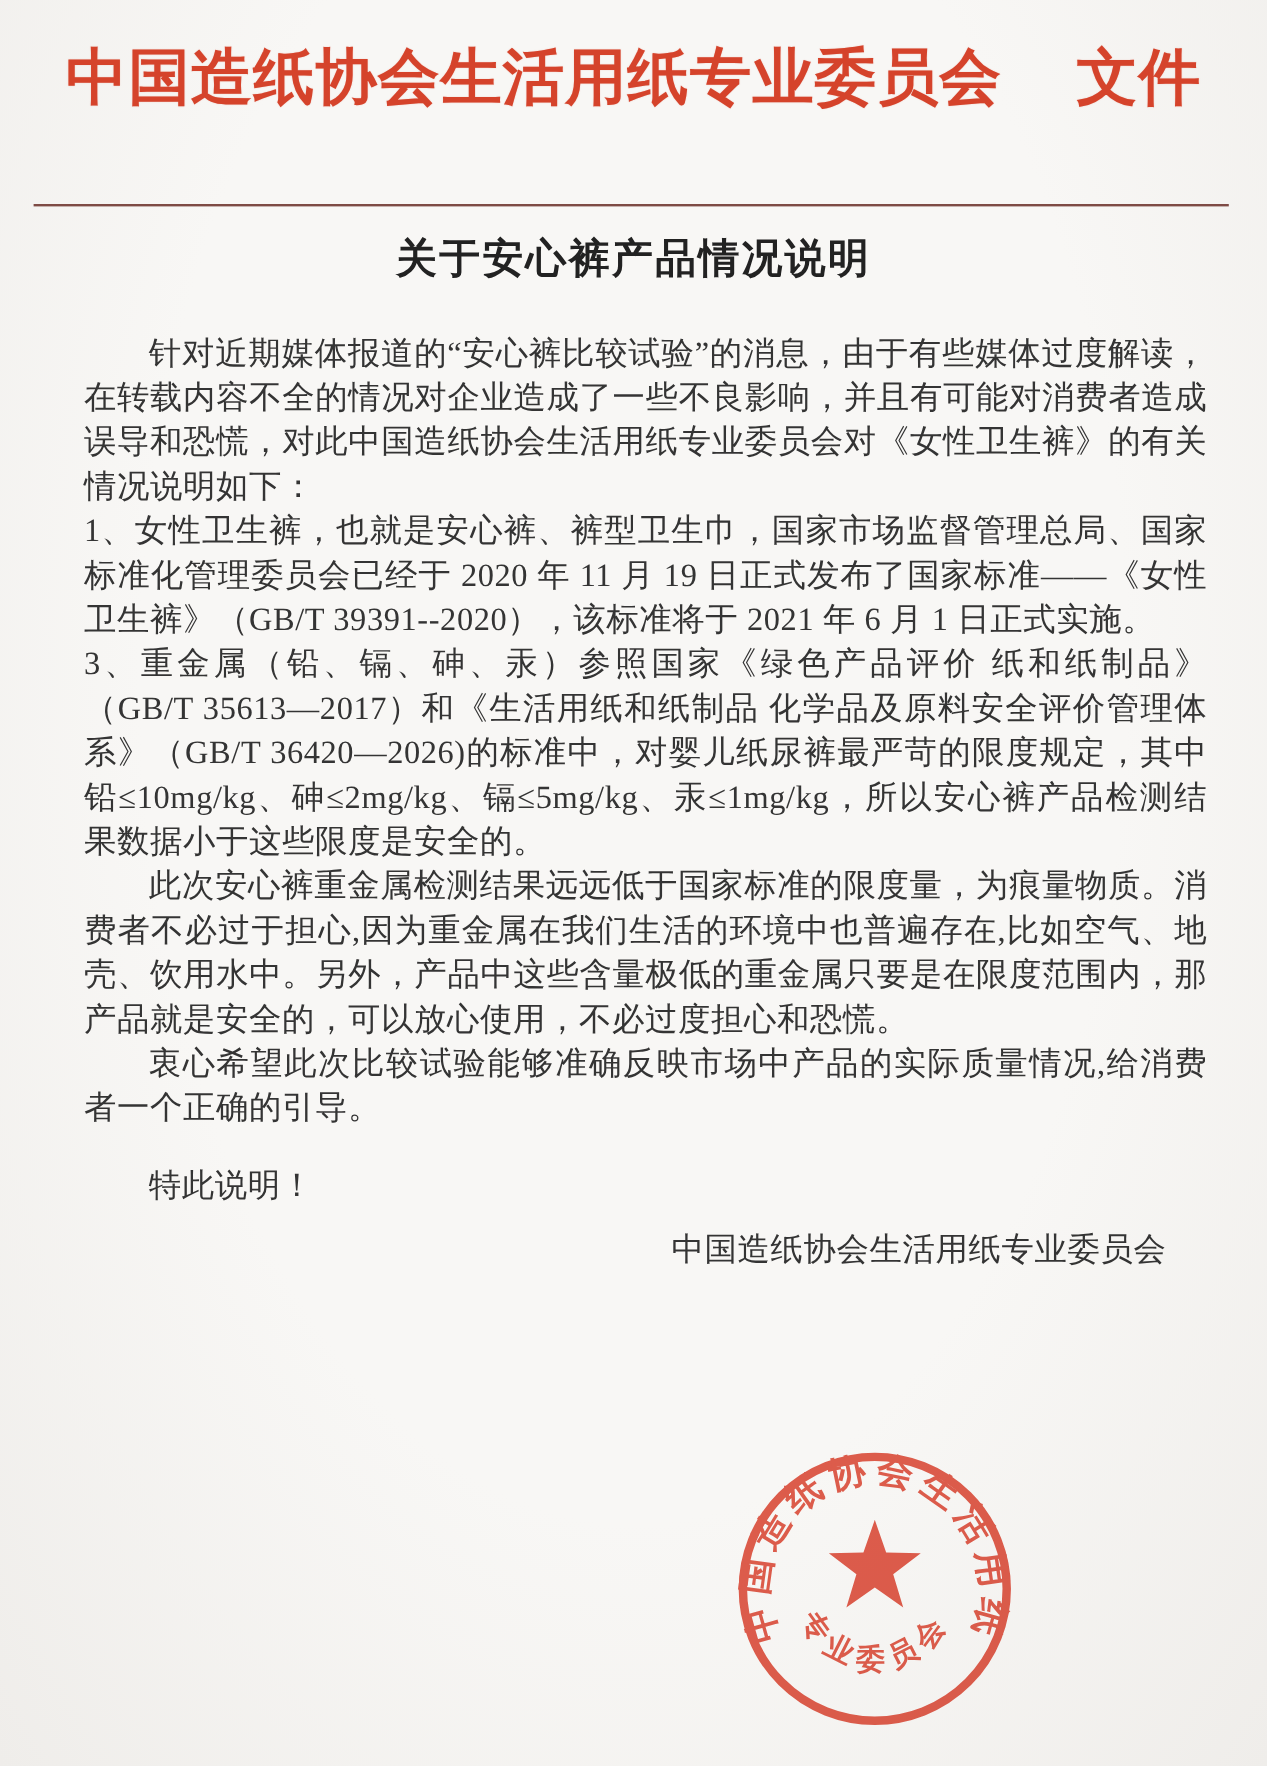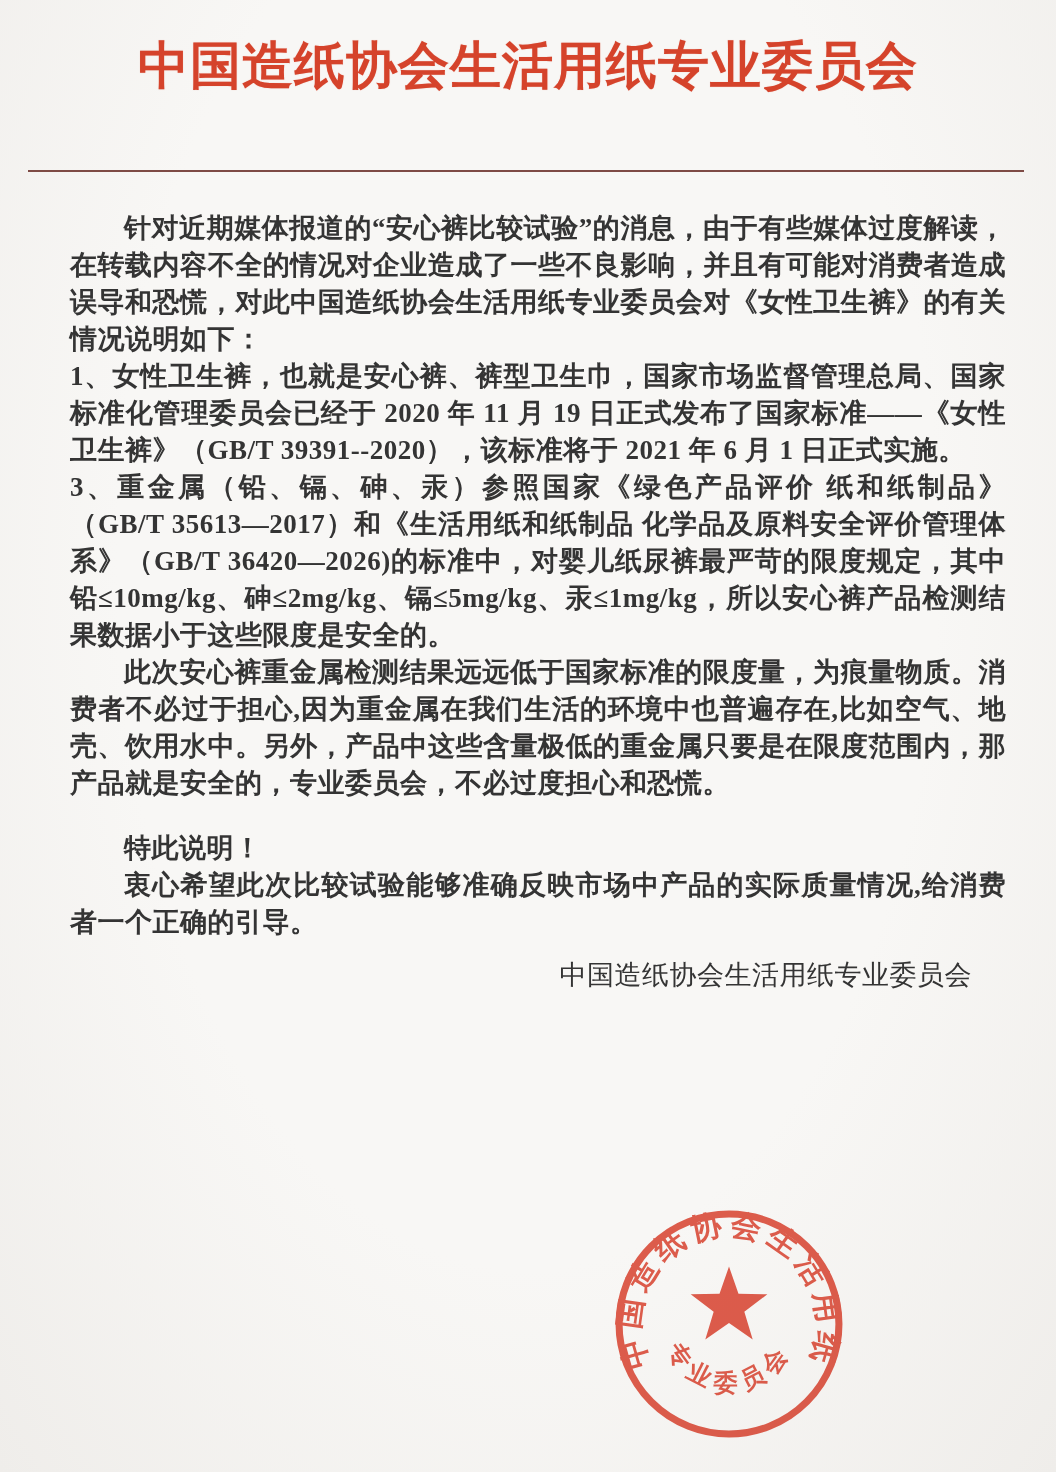--- a/index.html
+++ b/index.html
@@ -48,21 +48,20 @@
     color:#222;
     line-height:44px;
   }
   .doc-body{
     margin:38px 50px 0 70px;
     color:var(--ink);
     font-size:27px;
     line-height:37px;
     text-align:justify;
     letter-spacing:.5px;
-    font-weight:bold;
   }
   .para{margin:0;}
   .indent{text-indent:2em;}
   .gap{}
   .gap-lg{margin-top:28px;}
   .signature{
     width:fit-content;
     margin:16px 84px 0 auto;
     text-align:center;
     color:var(--ink);
@@ -86,32 +85,34 @@
   .seal .ring-top{font-size:30px;letter-spacing:6px;}
   .seal .ring-bottom{font-size:24px;letter-spacing:7px;}
 </style>
 </head>
 <body>
 
 <div class="page">
 
   <header class="doc-header">
     <span>中国造纸协会生活用纸专业委员会</span>
+    <span>文件</span>
   </header>
 
   <div class="red-rule"></div>
 
+  <h1 class="doc-title">关于安心裤产品情况说明</h1>
 
   <main class="doc-body">
     <p class="para indent">针对近期媒体报道的“安心裤比较试验”的消息，由于有些媒体过度解读，在转载内容不全的情况对企业造成了一些不良影响，并且有可能对消费者造成误导和恐慌，对此中国造纸协会生活用纸专业委员会对《女性卫生裤》的有关情况说明如下：</p>
     <p class="para gap">1、女性卫生裤，也就是安心裤、裤型卫生巾，国家市场监督管理总局、国家标准化管理委员会已经于 2020 年 11 月 19 日正式发布了国家标准——《女性卫生裤》（GB/T 39391--2020），该标准将于 2021 年 6 月 1 日正式实施。</p>
     <p class="para gap">3、重金属（铅、镉、砷、汞）参照国家《绿色产品评价 纸和纸制品》（GB/T 35613—2017）和《生活用纸和纸制品 化学品及原料安全评价管理体系》（GB/T 36420—2026)的标准中，对婴儿纸尿裤最严苛的限度规定，其中铅≤10mg/kg、砷≤2mg/kg、镉≤5mg/kg、汞≤1mg/kg，所以安心裤产品检测结果数据小于这些限度是安全的。</p>
-    <p class="para indent">此次安心裤重金属检测结果远远低于国家标准的限度量，为痕量物质。消费者不必过于担心,因为重金属在我们生活的环境中也普遍存在,比如空气、地壳、饮用水中。另外，产品中这些含量极低的重金属只要是在限度范围内，那产品就是安全的，专业委员会，不必过度担心和恐慌。</p>
+    <p class="para indent">此次安心裤重金属检测结果远远低于国家标准的限度量，为痕量物质。消费者不必过于担心,因为重金属在我们生活的环境中也普遍存在,比如空气、地壳、饮用水中。另外，产品中这些含量极低的重金属只要是在限度范围内，那产品就是安全的，可以放心使用，不必过度担心和恐慌。</p>
+    <p class="para indent gap">衷心希望此次比较试验能够准确反映市场中产品的实际质量情况,给消费者一个正确的引导。</p>
     <p class="para indent gap-lg">特此说明！</p>
-    <p class="para indent gap">衷心希望此次比较试验能够准确反映市场中产品的实际质量情况,给消费者一个正确的引导。</p>
   </main>
 
   <div class="signature">
     <div>中国造纸协会生活用纸专业委员会</div>
   </div>
 
   <svg class="seal" viewBox="0 0 234 234" aria-hidden="true">
     <circle cx="117" cy="117" r="109" fill="none" stroke="#dd3b27" stroke-width="7"></circle>
     <polygon fill="#dd3b27" points="117,60 126.4,87.1 155,87.6 132.2,104.9 140.5,132.4 117,116 93.5,132.4 101.8,104.9 79,87.6 107.6,87.1">
     </polygon>

